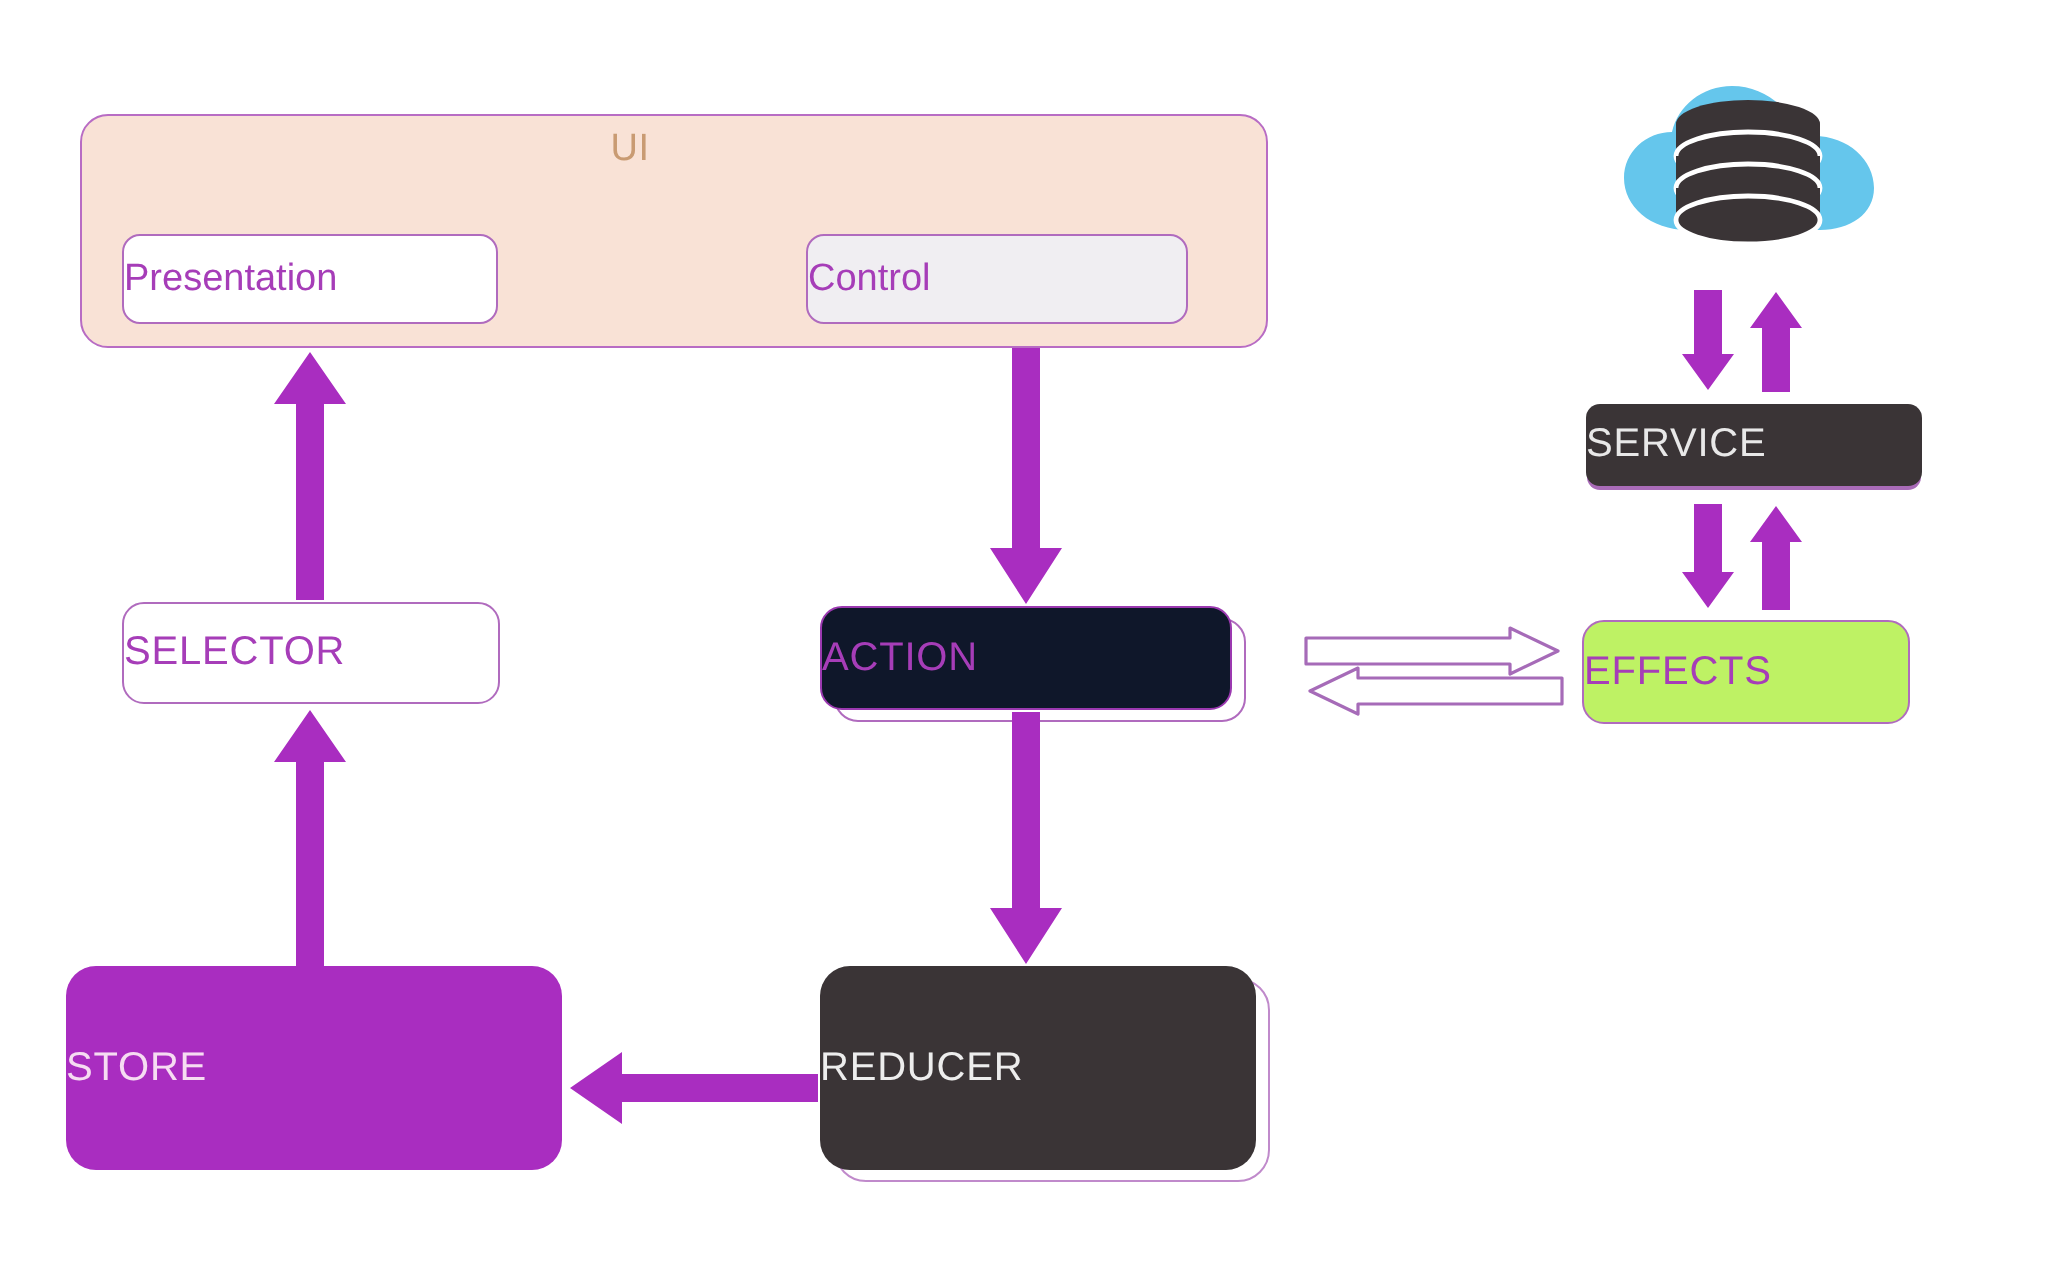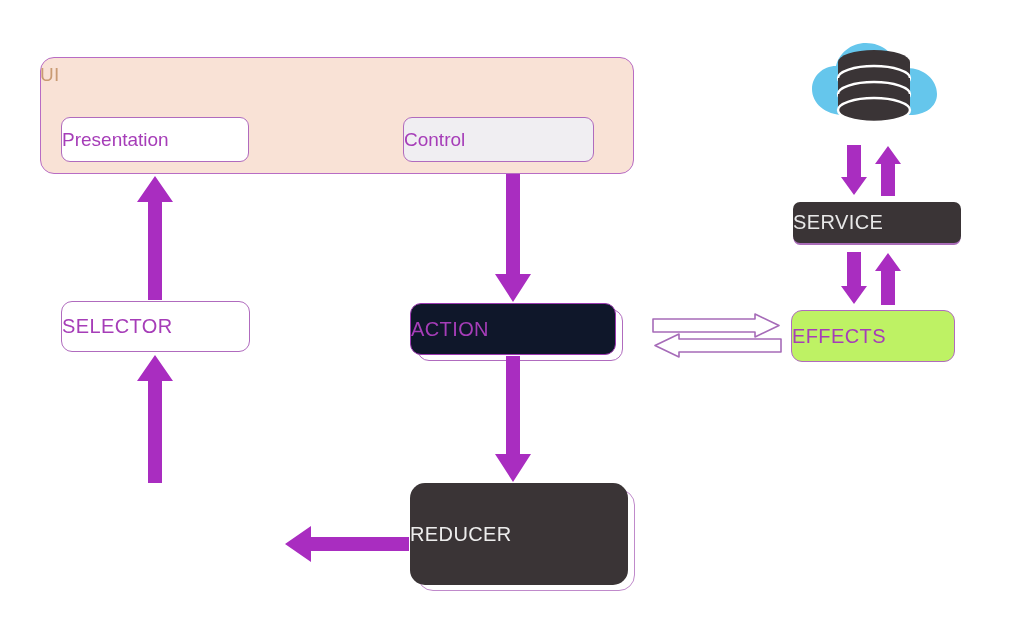--- a/index.html
+++ b/index.html
@@ -35,21 +35,21 @@
     background: #F9E2D6;
     border: 1.4px solid #B86CC4;
     border-radius: 14px;
     display: block;
   }
   #ui-title {
     position: absolute;
     top: 64px;
     left: 40px;
     width: 550px;
-    text-align: left;
+    text-align: center;
     font-size: 19px;
     color: #C99B73;
     letter-spacing: .3px;
   }
   #presentation-box {
     left: 61px;
     top: 117px;
     width: 188px;
     height: 45px;
     background: #FFFFFF;
@@ -205,20 +205,23 @@
 
   <div class="node" id="selector-box">
     <span>SELECTOR</span>
   </div>
 
   <div id="action-shadow"></div>
   <div class="node" id="action-box">
     <span>ACTION</span>
   </div>
 
+  <div class="node" id="store-box">
+    <span>STORE</span>
+  </div>
 
   <div id="reducer-shadow"></div>
   <div class="node" id="service-box">
     <span>SERVICE</span>
   </div>
 
   <div class="node" id="reducer-box">
     <span>REDUCER</span>
   </div>
 

